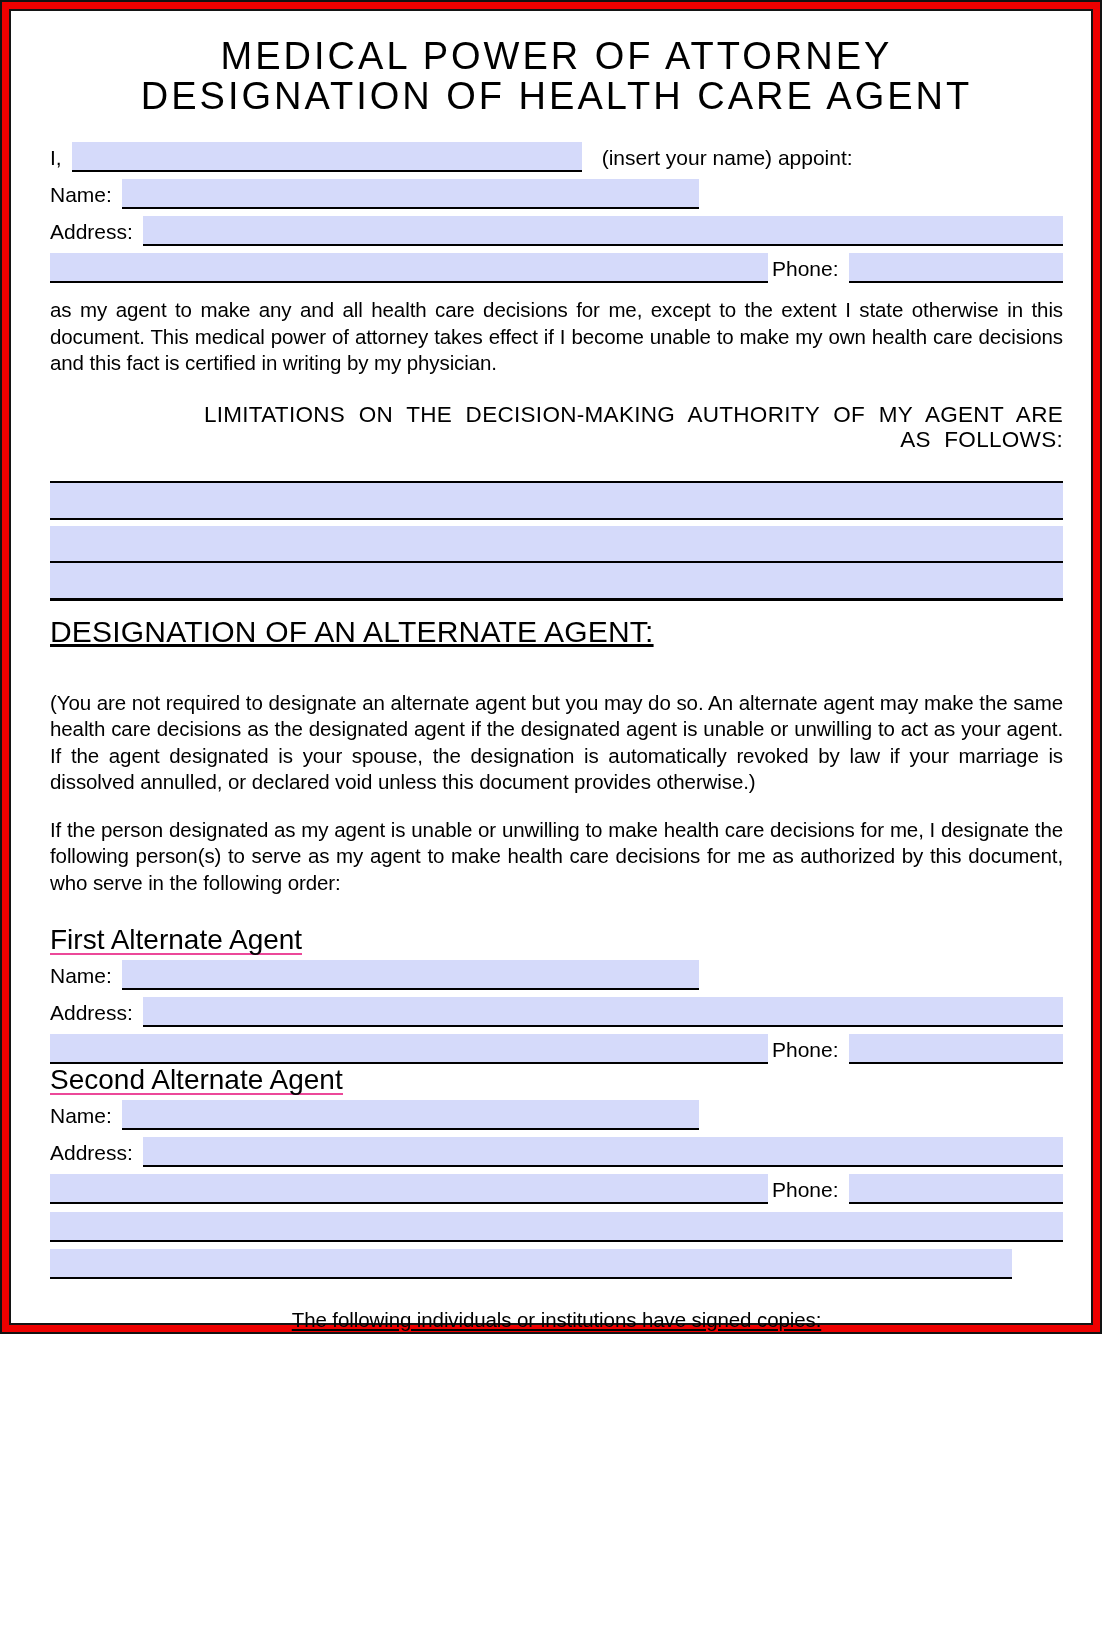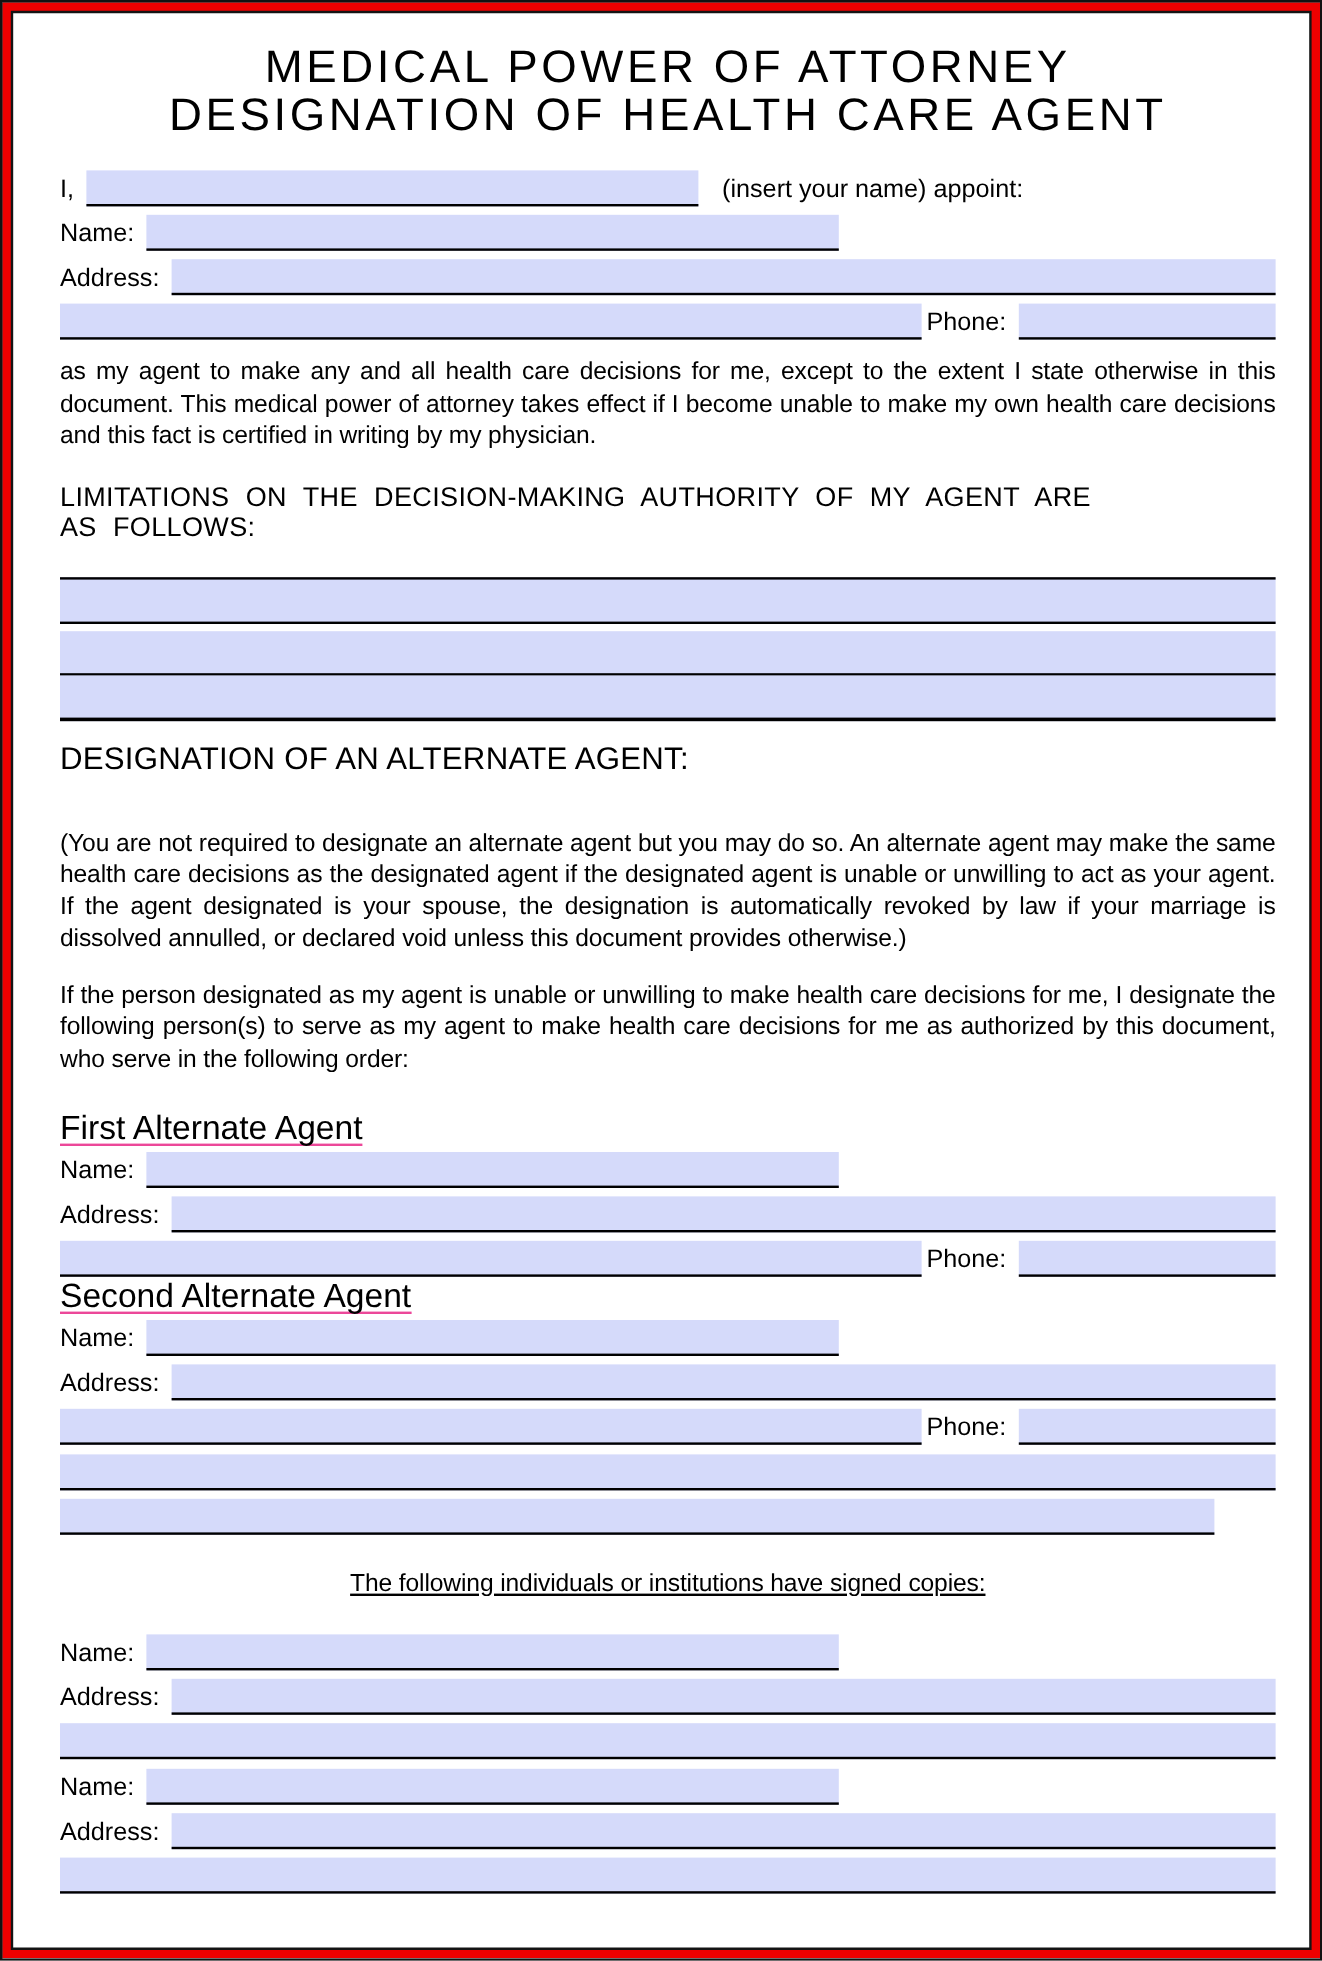--- a/index.html
+++ b/index.html
@@ -1,28 +1,28 @@
 <!DOCTYPE html>
 <html><head>
 <meta charset="utf-8">
 <style>
   html,body{margin:0;padding:0;}
   body{width:1102px;height:1634px;background:#ffffff;}
   .page{
-    position:relative;box-sizing:border-box;width:1102px;height:1634px;
+    position:relative;box-sizing:border-box;width:1102px;height:1334px;
     background:#ffffff;border:2px solid #121212;
     box-shadow: inset 0 0 0 7px #ee0000, inset 0 0 0 9px #141414;
     overflow:hidden;padding:34px 37px 0 48px;
     font-family:"Liberation Sans","DejaVu Sans",sans-serif;color:#000;
   }
   .title-line{font-size:38px;line-height:40px;text-align:center;letter-spacing:3px;white-space:nowrap;}
   .subtitle{font-size:22.5px;line-height:26px;text-align:center;}
   .para{font-size:20.5px;line-height:26.5px;text-align:justify;letter-spacing:-0.1px;margin-top:45px;}
-  .caps-line{font-size:22.5px;line-height:25px;word-spacing:7px;letter-spacing:0.3px;white-space:nowrap;}
-  .section-heading{font-size:26px;line-height:26px;letter-spacing:0.2px;}
+  .caps-line{font-size:22.5px;line-height:25px;word-spacing:7px;letter-spacing:0.3px;white-space:nowrap;text-align:right;}
+  .section-heading{font-size:30px;line-height:26px;letter-spacing:0.2px;text-decoration:underline;}
   .row{display:flex;align-items:flex-end;margin-top:7px;}
   .lbl{font-size:21px;line-height:28px;white-space:nowrap;padding-right:10px;}
   .field{height:28px;background:#d5dafa;border-bottom:2px solid #000;font-size:20px;line-height:28px;}
   .grow{flex:1;}
   .w-i{width:510px;}
   .after-i{padding-left:20px;}
   .w-name{width:577px;}
   .w-cont{width:718px;}
   .phone-lbl{padding:0 10px 0 4px;}
   .lim-lines{margin-top:29px;}

